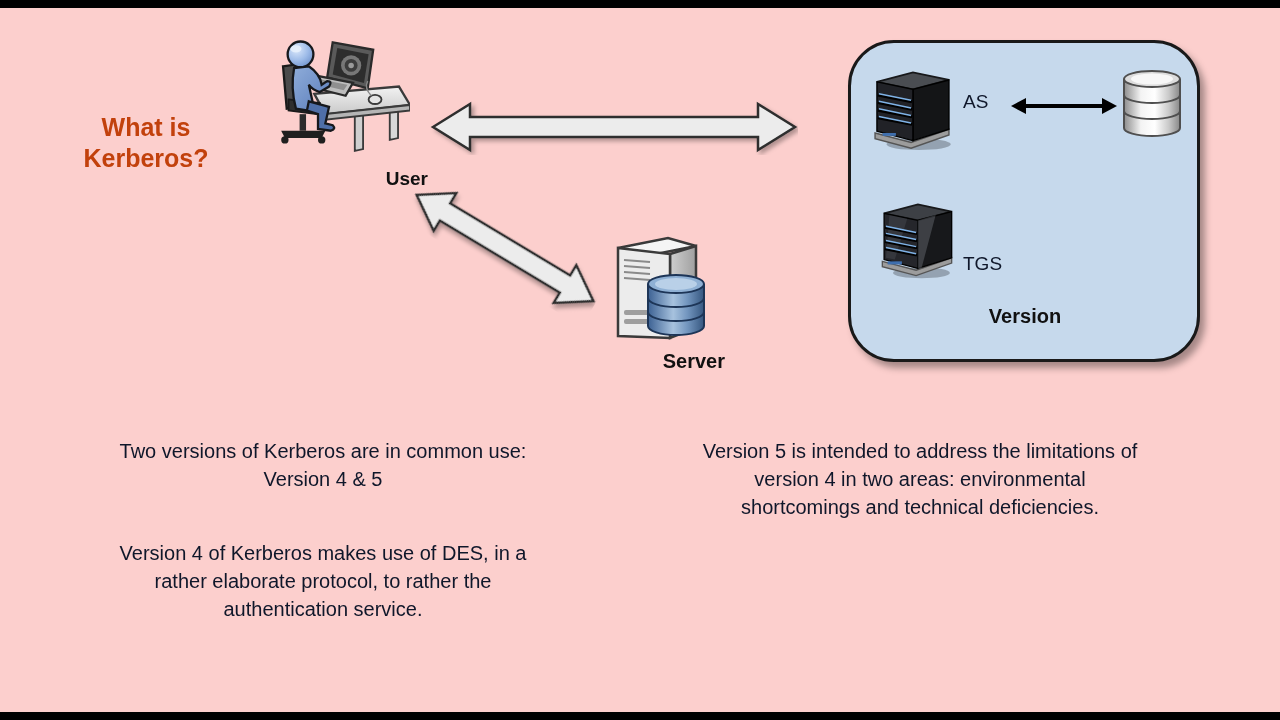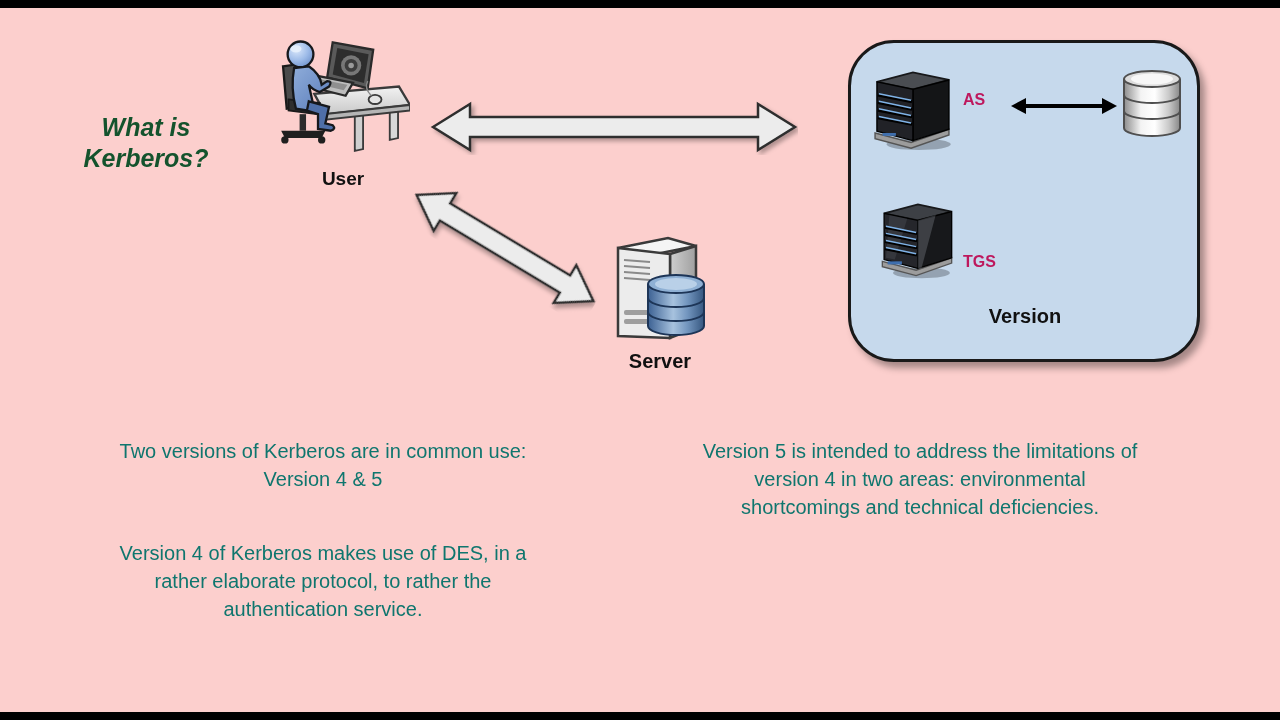--- a/index.html
+++ b/index.html
@@ -10,45 +10,45 @@
     color:#212121;
   }
   .letterbox{position:absolute;left:0;width:1280px;height:8px;background:#000;}
   .letterbox.top{top:0;}
   .letterbox.bottom{bottom:0;}
 
   .abs{position:absolute;}
 
   .title{
     left:40px;top:112px;width:212px;text-align:center;
-    font-size:25px;line-height:31px;font-weight:bold;color:#14532d;font-style:italic;
+    font-size:25px;line-height:31px;font-weight:bold;color:#c2410c;
   }
 
   .icon-label{
-    text-align:center;font-weight:bold;color:#111;
+    text-align:right;font-weight:bold;color:#111;
     font-size:19px;line-height:26px;
   }
   .lbl-user{left:258px;top:166px;width:170px;}
   .lbl-server{left:595px;top:348px;width:130px;font-size:20px;}
 
   .kdc-box{
     left:848px;top:40px;width:352px;height:322px;
     background:#c6d9ec;border:3px solid #191919;border-radius:46px;
     box-shadow:5px 6px 7px rgba(0,0,0,0.35);
     box-sizing:border-box;
   }
-  .kdc-inner-label{font-weight:bold;color:#be185d;font-size:16px;}
+  .kdc-inner-label{font-weight:normal;color:#0f172a;font-size:19px;}
   .lbl-as{left:112px;top:48px;}
   .lbl-tgs{left:112px;top:180px;margin-top:30px;}
   .kdc-title{
     left:24px;top:260px;width:300px;text-align:center;
     font-weight:bold;font-size:20px;line-height:26px;color:#111;
   }
 
-  .notes{text-align:center;font-size:20px;line-height:28px;color:#0f766e;}
+  .notes{text-align:center;font-size:20px;line-height:28px;color:#0f172a;}
   .notes-left-intro{left:95px;top:437px;width:456px;}
   .notes-left-para{left:95px;top:539px;width:456px;}
   .notes-right{left:664px;top:437px;width:512px;}
   .bold-line{font-weight:normal;}
 
   .rot-arrow{transform:rotate(31deg);transform-origin:50% 50%;}
 
   svg{display:block;width:100%;height:100%;}
 </style>
 </head>

